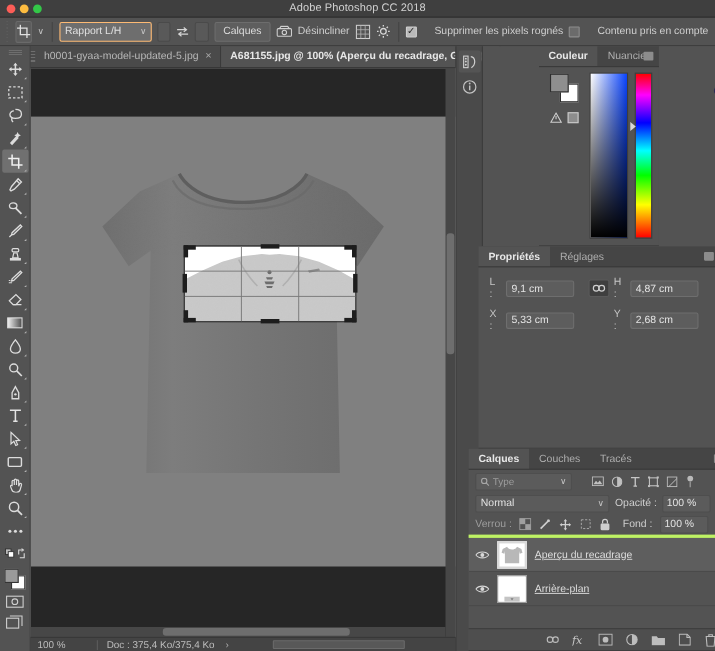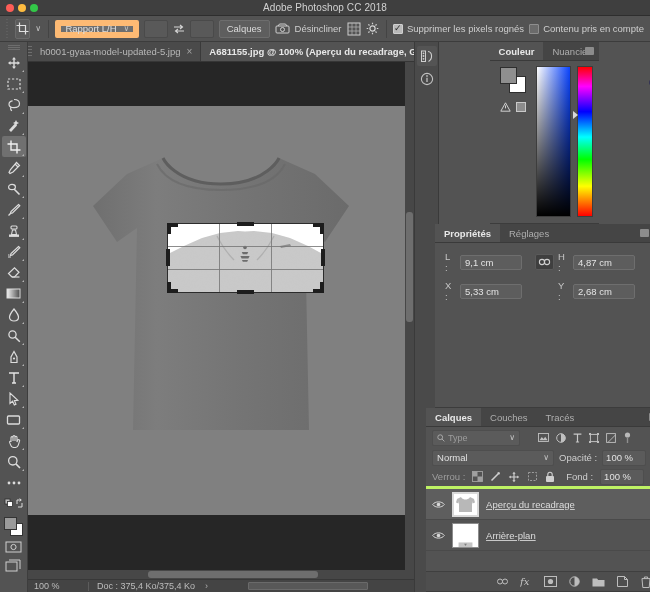--- a/index.html
+++ b/index.html
@@ -35,36 +35,36 @@
   }
   .ob-grip { width: 6px; height: 20px; background:
       repeating-linear-gradient(to bottom, #6a6a6a 0 1px, transparent 1px 3px);
     opacity: .5; margin-right: 2px; }
   .tool-badge {
     width: 22px; height: 20px; background: #5b5b5b; border: 1px solid #6a6a6a;
     display: flex; align-items: center; justify-content: center; border-radius: 2px;
   }
   .ob-sep { width: 1px; height: 18px; background: #444; margin: 0 2px; }
   .select-box {
-    height: 18px; background: #6e6e6e; border: 6px solid #fdba74; border-radius: 2px;
+    height: 18px; background: #6e6e6e; border: 1px solid #fdba74; border-radius: 2px;
     display: flex; align-items: center; padding: 0 4px; color: #e0e0e0; font-size: 9.5px;
     min-width: 84px; justify-content: space-between; gap: 4px;
   }
   .field-box {
     height: 18px; width: 62px; background: #595959; border: 1px solid #4a4a4a;
     border-radius: 2px;
   }
   .swap-icon { width: 16px; display: flex; align-items: center; justify-content: center; }
   .btn-flat {
     height: 18px; background: #5e5e5e; border: 1px solid #6d6d6d; border-radius: 2px;
     padding: 0 7px; display: flex; align-items: center; color: #dcdcdc; font-size: 9.5px;
   }
   .icon-btn { width: 20px; height: 20px; display: flex; align-items: center; justify-content: center; }
   .lbl { font-size: 9.5px; color: #cfcfcf; white-space: nowrap; }
-  .chk-wrap { display: flex; align-items: center; gap: 4px; }
+  .chk-wrap { display: flex; align-items: center; gap: 16px; }
   .chk {
     width: 10px; height: 10px; border: 1px solid #8e8e8e; background: #6b6b6b;
     border-radius: 1px; display: flex; align-items: center; justify-content: center;
   }
   .chk.on { background: #b9b9b9; border-color: #cfcfcf; }
   .chk.on:after { content: "✓"; font-size: 9px; color: #2a2a2a; line-height: 1; }
 
   
   .body-row { flex: 1 1 auto; display: flex; min-height: 0; }
 

